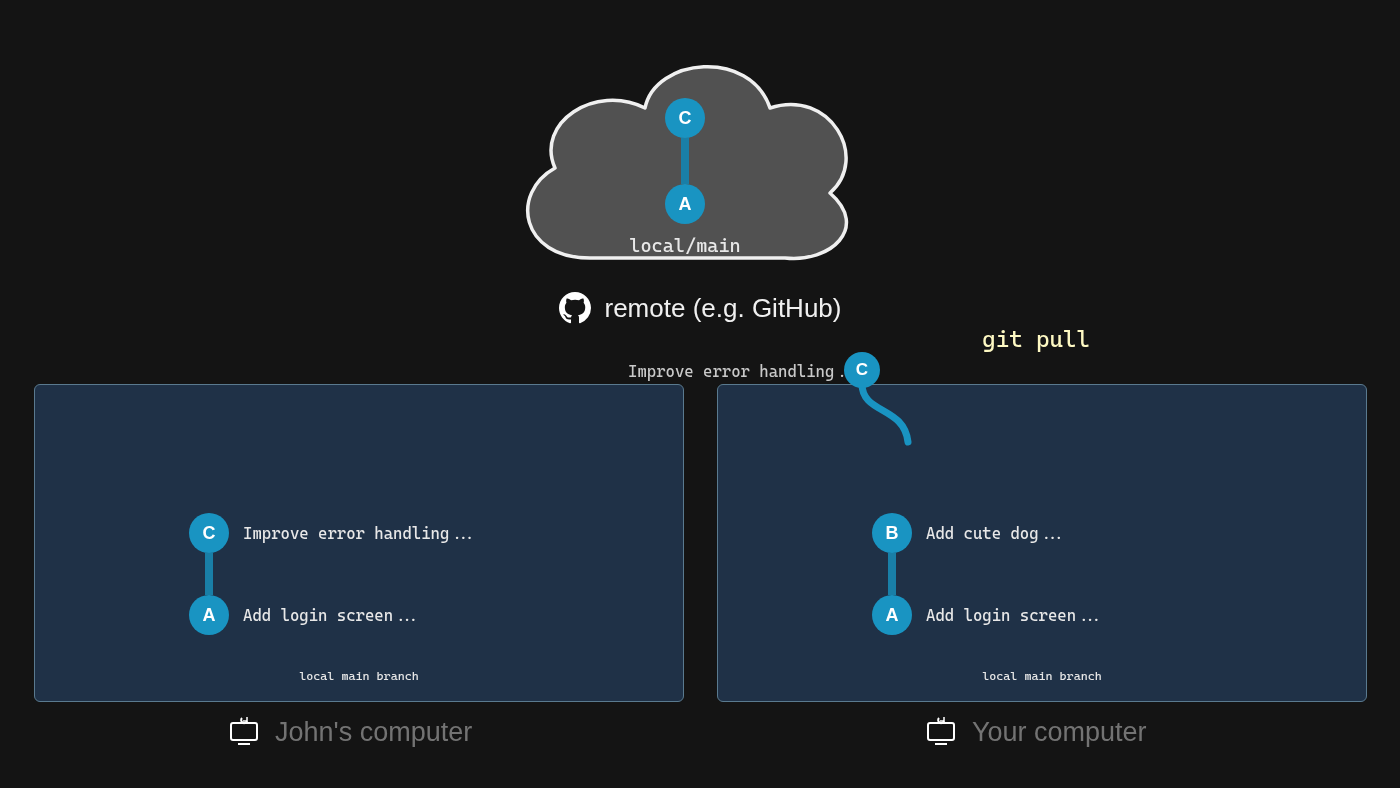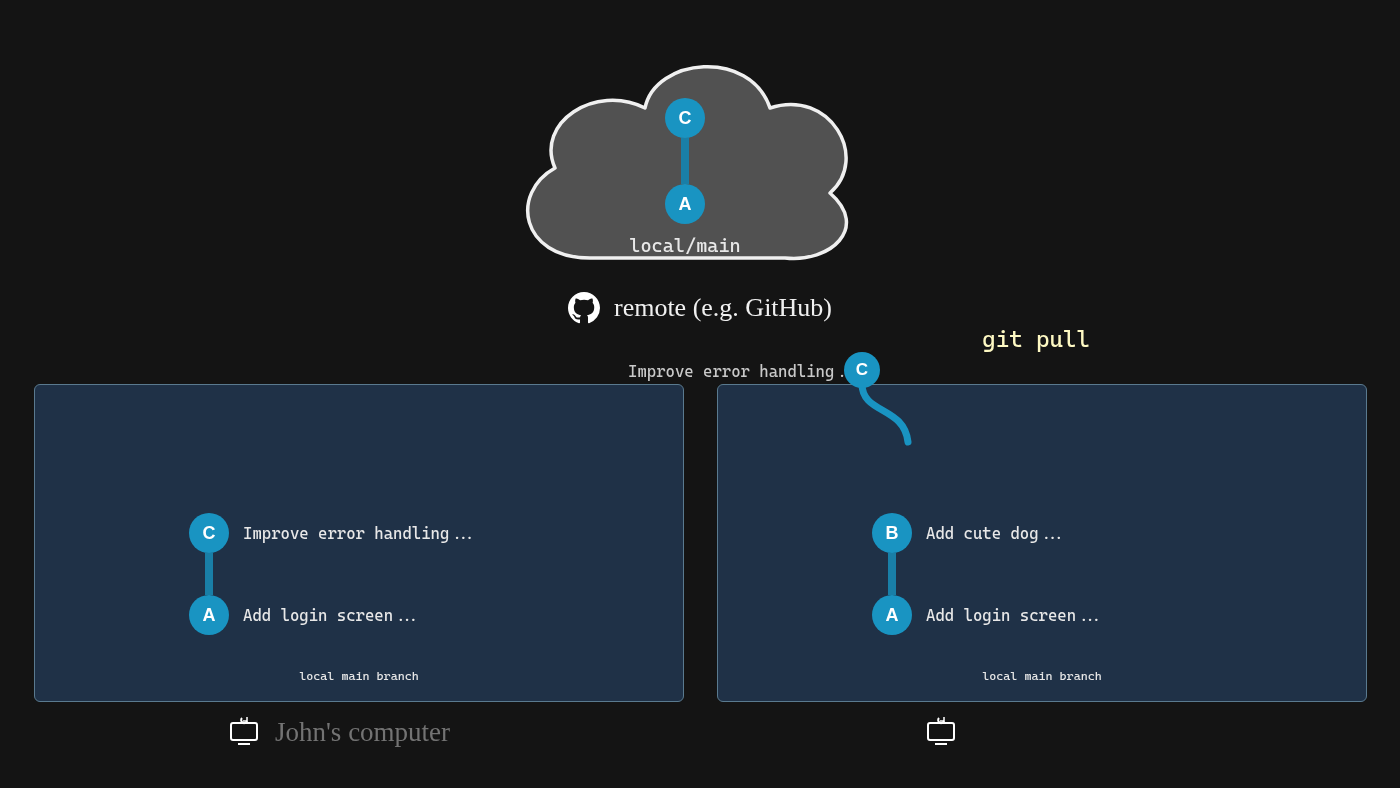--- a/index.html
+++ b/index.html
@@ -5,21 +5,21 @@
   * { box-sizing: border-box; margin: 0; padding: 0; }
   body {
     width: 1400px;
     height: 788px;
     background: #141414;
     font-family: ui-monospace, "SF Mono", "Cascadia Code", Consolas, monospace;
     color: #e8e8e8;
     position: relative;
     overflow: hidden;
   }
-  .sans { font-family: Liberation Serif, serif; }
+  .sans { font-family: Liberation Sans, sans-serif; }
 
   
   .cloud-svg {
     position: absolute;
     left: 500px; top: 28px;
     width: 370px; height: 250px;
   }
   .cloud-contents {
     position: absolute;
     left: 500px; top: 28px;
@@ -251,13 +251,14 @@
   </svg>
   <span>John's computer</span>
 </div>
 <div class="panel-caption right sans">
   <svg class="computer-icon" viewBox="0 0 32 32">
     <rect x="3" y="7" width="26" height="17" rx="2"></rect>
     <line x1="10" y1="28" x2="22" y2="28"></line>
     <path d="M 14 2 a 3 3 0 1 0 5 3" fill="none"></path>
     <polyline points="19 1 19 5 15 5" fill="none" stroke-width="1.5"></polyline>
   </svg>
+  <span>Your computer</span>
 </div>
 
 </body></html>

